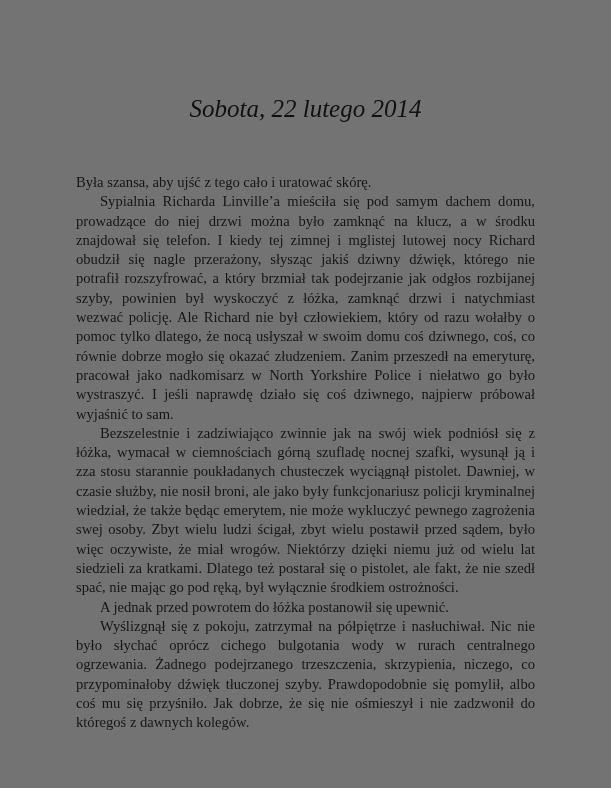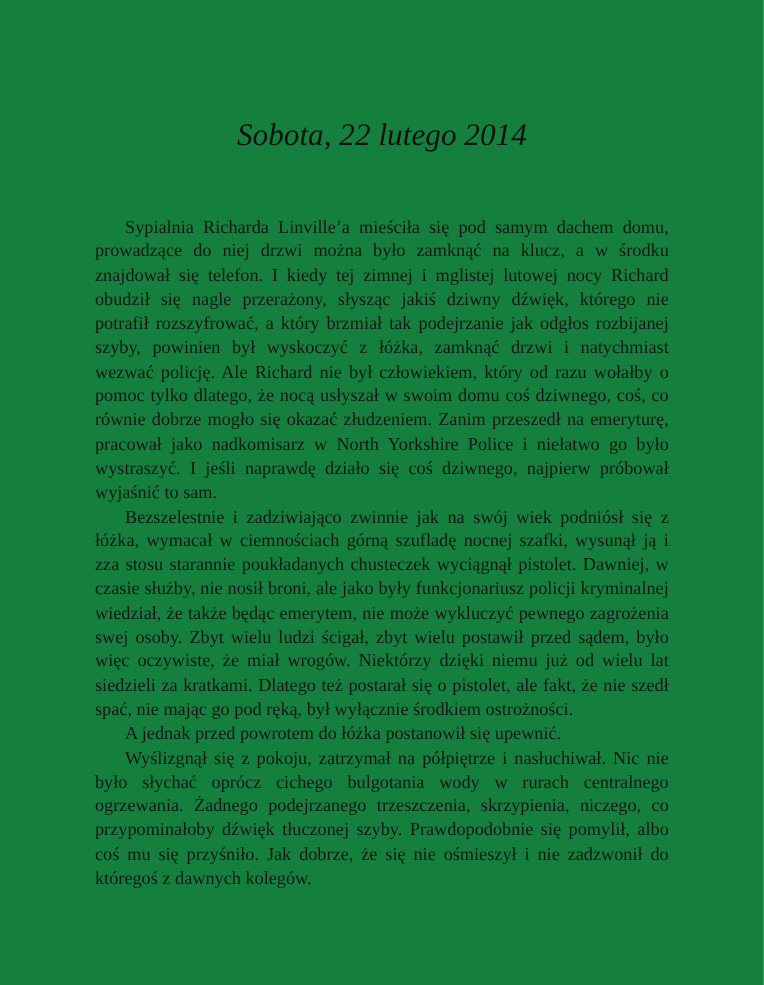--- a/index.html
+++ b/index.html
@@ -1,34 +1,35 @@
 <!DOCTYPE html>
 <html><head>
 <meta charset="utf-8">
 <style>
   html, body { margin: 0; padding: 0; background: #ffffff; }
   body { width: 611px; height: 788px; position: relative; overflow: hidden; }
-  .page { position: absolute; left: 0; top: 0; width: 611px; height: 788px; background: #15803d; }
+  .page { position: absolute; left: 0; top: 0; width: 611px; height: 788px; background: #737373; }
   .title {
     position: absolute; left: 0; top: 93px; width: 611px; text-align: center;
     font-family: "Liberation Serif", serif; font-style: italic; font-size: 25px;
     color: #111; line-height: 32px;
   }
   .body {
     position: absolute; left: 76px; top: 173px; width: 459px;
     font-family: "Liberation Serif", serif; font-size: 14.6px; line-height: 19.3px;
     color: #161616; text-align: justify;
   }
   .body p { margin: 0; text-indent: 24px; }
   .body p.first { text-indent: 0; }
 </style>
 </head>
 <body>
 
 <div class="page">
   <div class="title">Sobota, 22 lutego 2014</div>
   <div class="body">
+    <p class="first">Była szansa, aby ujść z tego cało i uratować skórę.</p>
     <p>Sypialnia Richarda Linville’a mieściła się pod samym dachem domu, prowadzące do niej drzwi można było zamknąć na klucz, a w środku znajdował się telefon. I kiedy tej zimnej i mglistej lutowej nocy Richard obudził się nagle przerażony, słysząc jakiś dziwny dźwięk, którego nie potrafił rozszyfrować, a który brzmiał tak podejrzanie jak odgłos rozbijanej szyby, powinien był wyskoczyć z łóżka, zamknąć drzwi i natychmiast wezwać policję. Ale Richard nie był człowiekiem, który od razu wołałby o pomoc tylko dlatego, że nocą usłyszał w swoim domu coś dziwnego, coś, co równie dobrze mogło się okazać złudzeniem. Zanim przeszedł na emeryturę, pracował jako nadkomisarz w North Yorkshire Police i niełatwo go było wystraszyć. I jeśli naprawdę działo się coś dziwnego, najpierw próbował wyjaśnić to sam.</p>
     <p>Bezszelestnie i zadziwiająco zwinnie jak na swój wiek podniósł się z łóżka, wymacał w ciemnościach górną szufladę nocnej szafki, wysunął ją i zza stosu starannie poukładanych chusteczek wyciągnął pistolet. Dawniej, w czasie służby, nie nosił broni, ale jako były funkcjonariusz policji kryminalnej wiedział, że także będąc emerytem, nie może wykluczyć pewnego zagrożenia swej osoby. Zbyt wielu ludzi ścigał, zbyt wielu postawił przed sądem, było więc oczywiste, że miał wrogów. Niektórzy dzięki niemu już od wielu lat siedzieli za kratkami. Dlatego też postarał się o pistolet, ale fakt, że nie szedł spać, nie mając go pod ręką, był wyłącznie środkiem ostrożności.</p>
     <p>A jednak przed powrotem do łóżka postanowił się upewnić.</p>
     <p>Wyślizgnął się z pokoju, zatrzymał na półpiętrze i nasłuchiwał. Nic nie było słychać oprócz cichego bulgotania wody w rurach centralnego ogrzewania. Żadnego podejrzanego trzeszczenia, skrzypienia, niczego, co przypominałoby dźwięk tłuczonej szyby. Prawdopodobnie się pomylił, albo coś mu się przyśniło. Jak dobrze, że się nie ośmieszył i nie zadzwonił do któregoś z dawnych kolegów.</p>
   </div>
 </div>
 
 </body></html>

